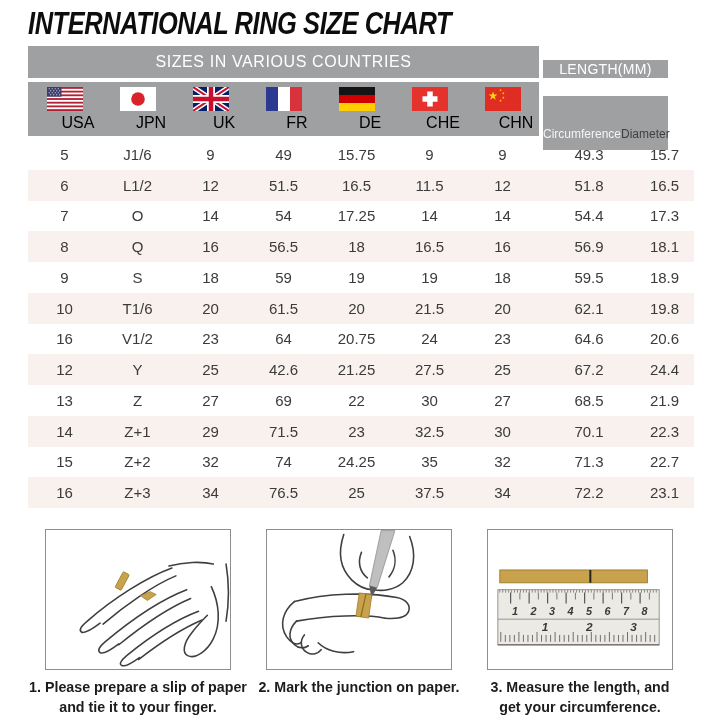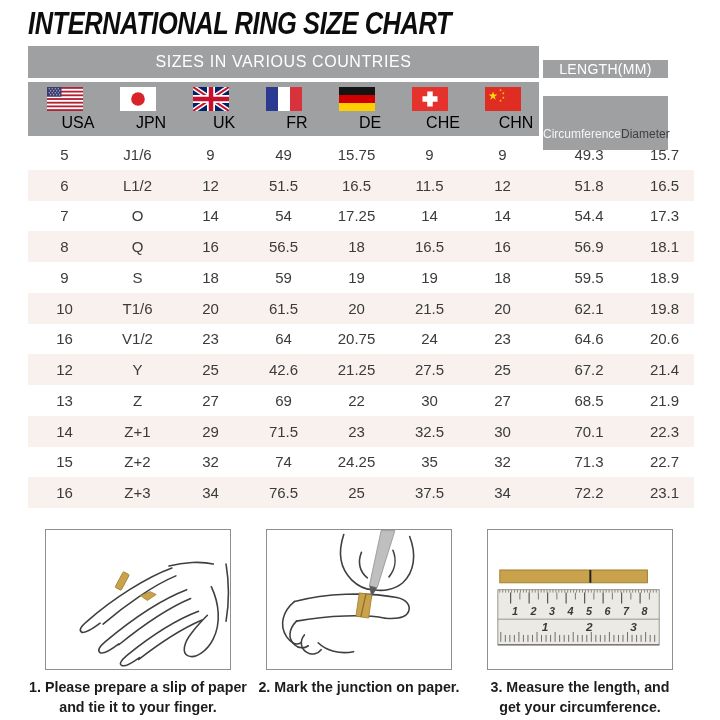--- a/index.html
+++ b/index.html
@@ -266,21 +266,21 @@
         <div class="trow alt">
           <div class="tcell">12</div>
           <div class="tcell">Y</div>
           <div class="tcell">25</div>
           <div class="tcell">42.6</div>
           <div class="tcell">21.25</div>
           <div class="tcell">27.5</div>
           <div class="tcell">25</div>
           <div></div>
           <div class="tcell">67.2</div>
-          <div class="tcell">21.4</div>
+          <div class="tcell">24.4</div>
         </div>
         <div class="trow">
           <div class="tcell">13</div>
           <div class="tcell">Z</div>
           <div class="tcell">27</div>
           <div class="tcell">69</div>
           <div class="tcell">22</div>
           <div class="tcell">30</div>
           <div class="tcell">27</div>
           <div></div>

